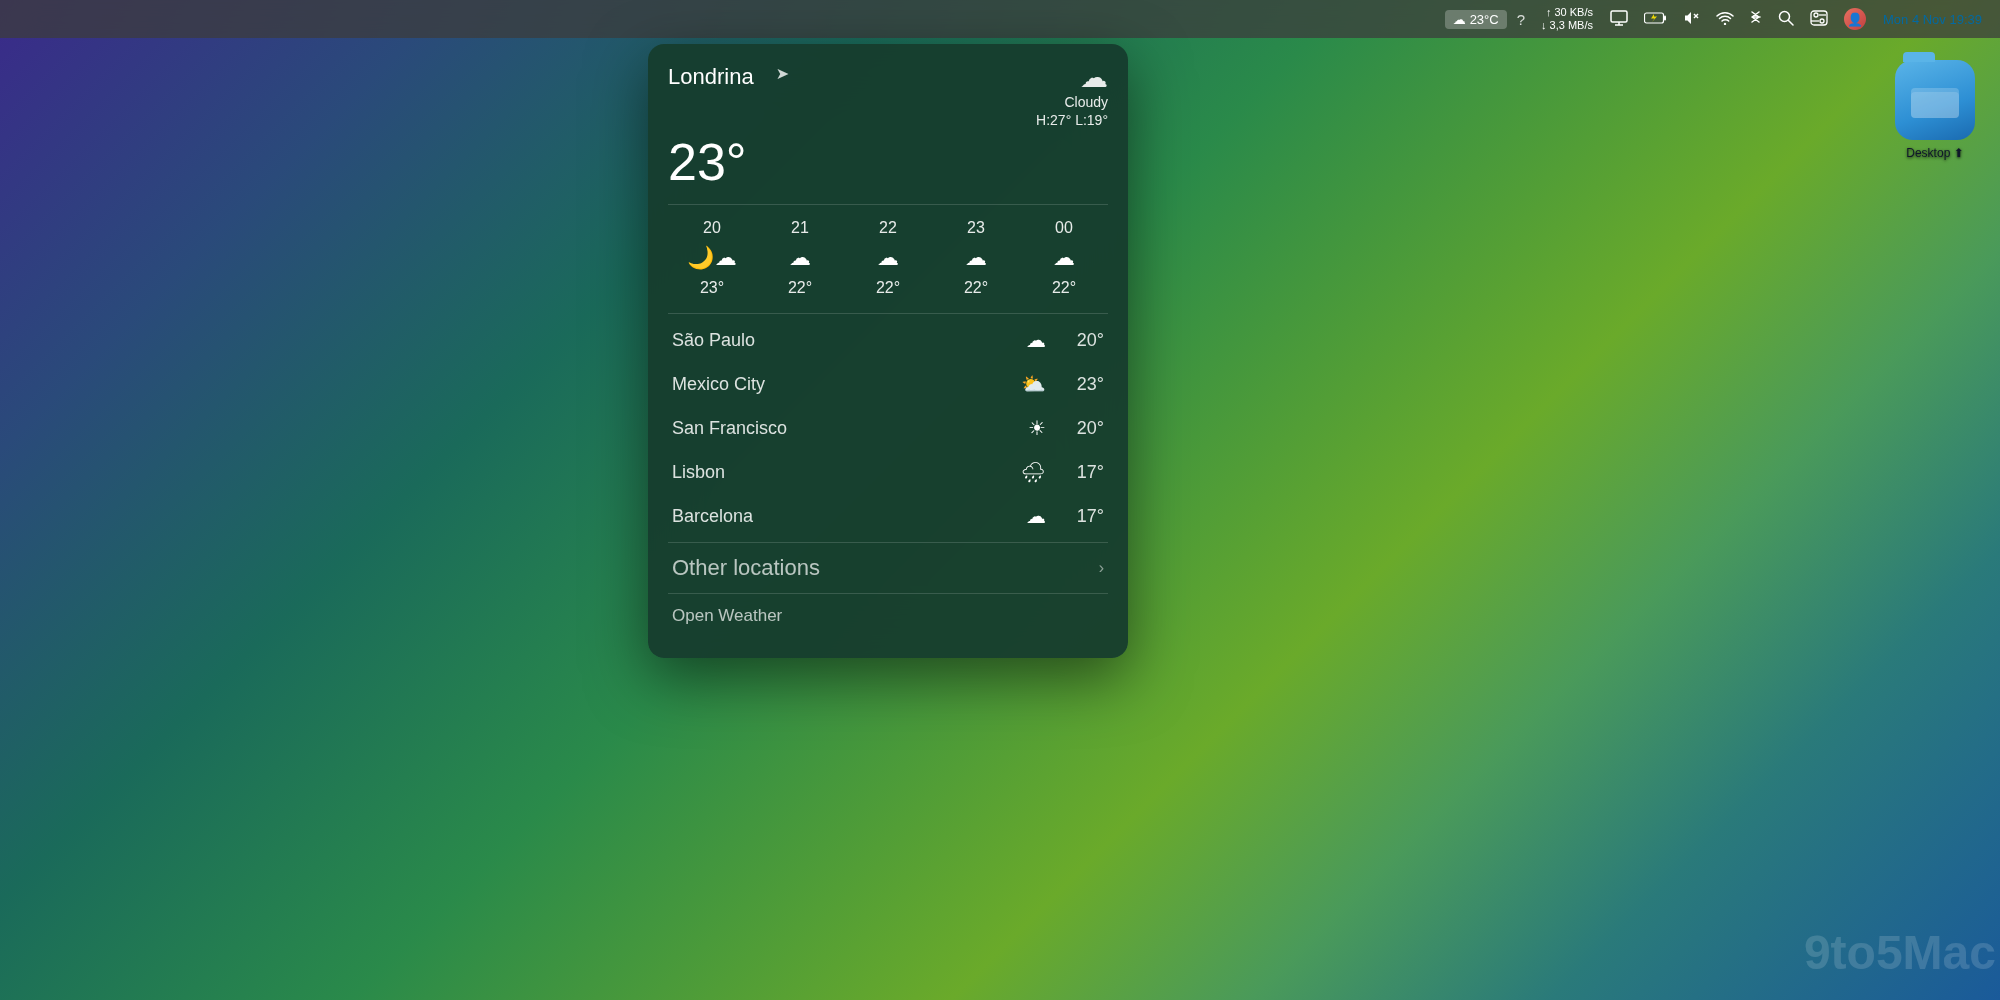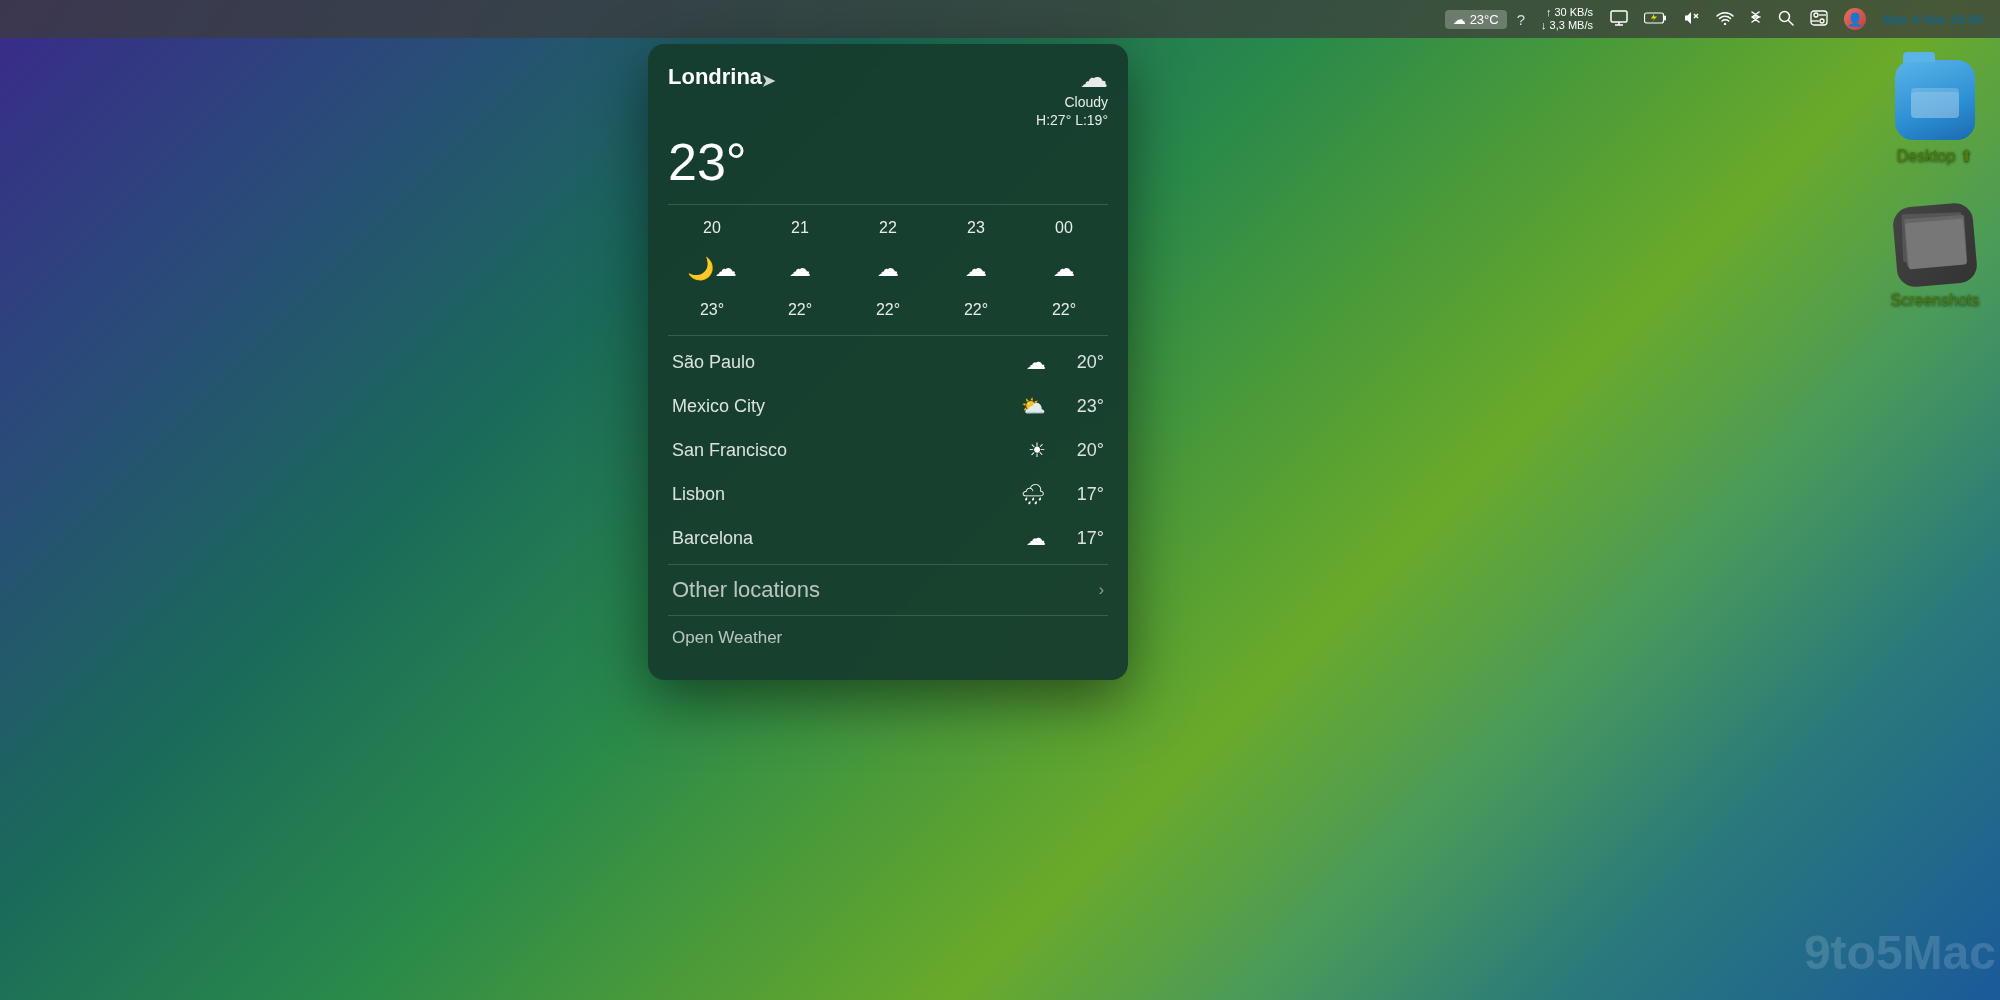--- a/index.html
+++ b/index.html
@@ -109,24 +109,24 @@
 
     .weather-header {
       display: flex;
       justify-content: space-between;
       align-items: flex-start;
       margin-bottom: 8px;
     }
 
     .weather-location {
       font-size: 22px;
-      font-weight: 700;
-      display: flex;
-      align-items: flex-end;
-      gap: 0;
+      font-weight: 400;
+      display: flex;
+      align-items: flex-start;
+      gap: 22px;
     }
 
     .location-arrow {
       font-size: 16px;
       color: rgba(255,255,255,0.8);
     }
 
     .weather-condition {
       text-align: right;
       font-size: 14px;
@@ -155,21 +155,21 @@
       grid-template-columns: repeat(5, 1fr);
       margin-bottom: 16px;
       border-top: 1px solid rgba(255,255,255,0.15);
       padding-top: 14px;
     }
 
     .hourly-item {
       display: flex;
       flex-direction: column;
       align-items: center;
-      gap: 19px;
+      gap: 8px;
     }
 
     .hourly-time {
       font-size: 16px;
       font-weight: 500;
       color: rgba(255,255,255,0.9);
     }
 
     .hourly-icon {
       font-size: 22px;
@@ -294,22 +294,22 @@
       position: absolute;
       top: -8px;
       left: 8px;
       width: 32px;
       height: 10px;
       background: #5ab4e8;
       border-radius: 4px 4px 0 0;
     }
 
     .desktop-icon-label {
-      color: #4d7c0f;
-      font-size: 16px;
+      color: #0f172a;
+      font-size: 12px;
       text-align: right;
       text-shadow: 0 1px 3px rgba(0,0,0,0.8);
       font-weight: 500;
     }
 
     .screenshots-icon {
       background: #555;
       overflow: hidden;
       position: relative;
     }
@@ -528,25 +528,15 @@
       <svg width="52" height="40" viewBox="0 0 52 40" fill="none">
         <rect x="2" y="8" width="48" height="30" rx="4" fill="rgba(255,255,255,0.2)"></rect>
         <rect x="2" y="12" width="48" height="26" rx="4" fill="rgba(255,255,255,0.15)"></rect>
       </svg>
     </div>
     <span class="desktop-icon-label">
       <span>Desktop</span> ⬆
     </span>
   </div>
 
-  <div class="desktop-icon">
-    <div class="desktop-icon-img screenshots-icon" style="background: linear-gradient(135deg, #444, #333); display:flex; align-items:center; justify-content:center; transform: rotate(-5deg);">
-      <div style="position:relative; width:68px; height:68px; overflow:hidden;">
-        <div style="position:absolute; top:2px; left:2px; width:60px; height:48px; background:#555; border-radius:2px; transform:rotate(3deg);"></div>
-        <div style="position:absolute; top:6px; left:5px; width:60px; height:48px; background:#666; border-radius:2px; transform:rotate(1deg);"></div>
-        <div style="position:absolute; top:10px; left:6px; width:58px; height:46px; background:#777; border-radius:2px;"></div>
-      </div>
-    </div>
-    <span class="desktop-icon-label">Screenshots</span>
-  </div>
 </div>
 
 <div class="watermark">9to5Mac</div>
 
 </body></html>

